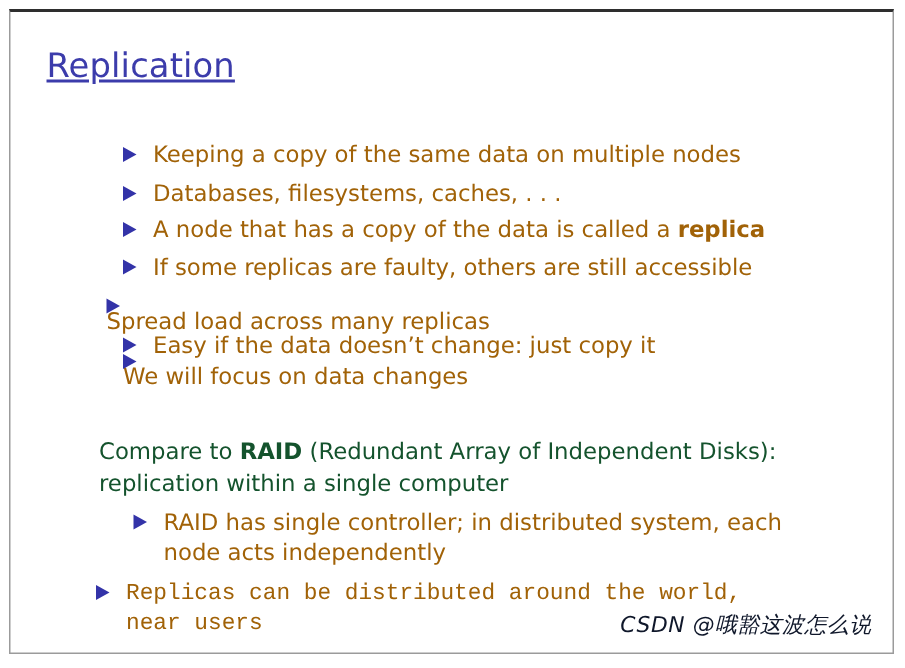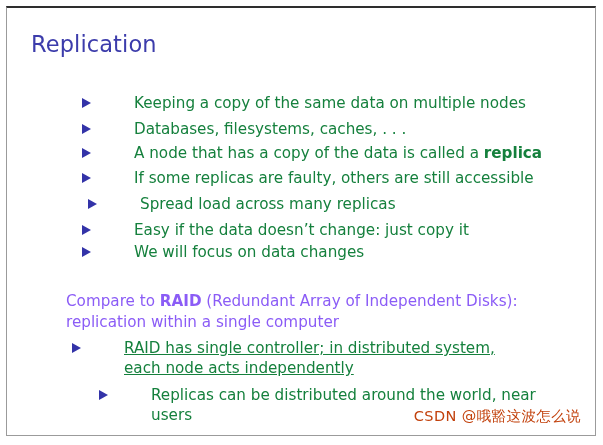--- a/index.html
+++ b/index.html
@@ -29,37 +29,37 @@
   }
 
   #slide-title {
     position: absolute;
     left: 24px;
     top: 23px;
     font-size: 22.5px;
     color: #3c3cab;
     letter-spacing: 0.1px;
     white-space: nowrap;
+    text-decoration: underline;
   }
 
   .bullet-list {
     position: absolute;
     left: 0;
     top: 0;
     width: 100%;
   }
 
   .bullet-row {
     position: absolute;
     display: flex;
     align-items: flex-start;
     font-size: 15.2px;
-    color: #15803d;
+    color: #a16207;
     line-height: 20px;
-    gap: 32px;
   }
 
   .bullet-marker {
     flex: 0 0 auto;
     width: 20px;
     position: relative;
     top: 5px;
   }
   .bullet-marker .tri {
     display: block;
@@ -75,33 +75,34 @@
     white-space: normal;
   }
   .bullet-text b { font-weight: bold; }
 
   #compare-para {
     position: absolute;
     left: 59px;
     top: 283px;
     width: 500px;
     font-size: 15.2px;
-    color: #8b5cf6;
+    color: #14532d;
     line-height: 20.5px;
   }
   #compare-para b { font-weight: bold; }
 
   #watermark {
     position: absolute;
     right: 14px;
     bottom: 9px;
     font-size: 14.5px;
-    color: #c2410c;
+    color: #0f172a;
     letter-spacing: 0.4px;
     white-space: nowrap;
+    font-style: italic;
   }
 </style>
 </head>
 <body>
 
 <div id="slide-frame">
 
   <div id="slide-title">Replication</div>
 
   <div class="bullet-list">
@@ -127,55 +128,55 @@
       <span class="bullet-text"><span>A node that has a copy of the data is called a </span><b>replica</b></span>
     </div>
 
     <div class="bullet-row" style="left:75px; top:160px; width:470px;">
       <span class="bullet-marker">
           <span class="tri"></span>
         </span>
       <span class="bullet-text">If some replicas are faulty, others are still accessible</span>
     </div>
 
-    <div class="bullet-row" style="left:81px; top:186px; width:470px;">
+    <div class="bullet-row" style="left:64px; top:186px; width:470px;flex-direction:column;">
       <span class="bullet-marker">
           <span class="tri"></span>
         </span>
       <span class="bullet-text">Spread load across many replicas</span>
     </div>
 
     <div class="bullet-row" style="left:75px; top:212px; width:470px;">
       <span class="bullet-marker">
           <span class="tri"></span>
         </span>
       <span class="bullet-text">Easy if the data doesn’t change: just copy it</span>
     </div>
 
-    <div class="bullet-row" style="left:75px; top:234px; width:470px;">
+    <div class="bullet-row" style="left:75px; top:223px; width:470px;flex-direction:column;">
       <span class="bullet-marker">
           <span class="tri"></span>
         </span>
       <span class="bullet-text">We will focus on data changes</span>
     </div>
 
   </div>
 
   <div id="compare-para"><span>Compare to </span><b>RAID</b><span> (Redundant Array of Independent Disks): replication within a single computer</span></div>
 
   <div class="bullet-list">
 
-    <div class="bullet-row" style="left:65px; top:330px; width:450px;text-decoration:underline;">
+    <div class="bullet-row" style="left:82px; top:330px; width:450px;">
       <span class="bullet-marker">
           <span class="tri"></span>
         </span>
       <span class="bullet-text">RAID has single controller; in distributed system, each node acts independently</span>
     </div>
 
-    <div class="bullet-row" style="left:92px; top:377px; width:470px;">
+    <div class="bullet-row" style="left:57px; top:377px; width:470px;font-family:Liberation Mono, monospace;">
       <span class="bullet-marker">
           <span class="tri"></span>
         </span>
       <span class="bullet-text">Replicas can be distributed around the world, near users</span>
     </div>
 
   </div>
 
   <div id="watermark">CSDN @哦豁这波怎么说</div>
 

